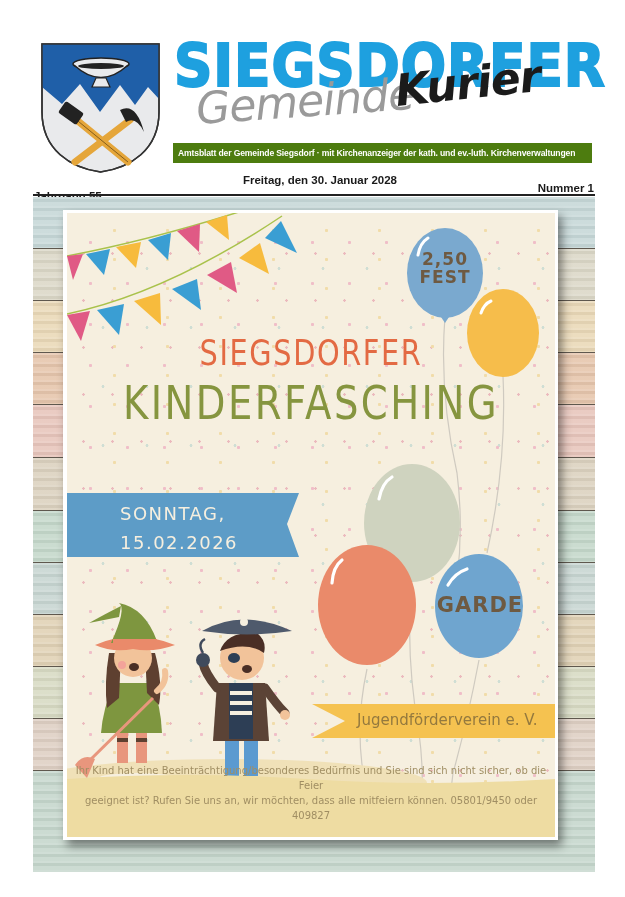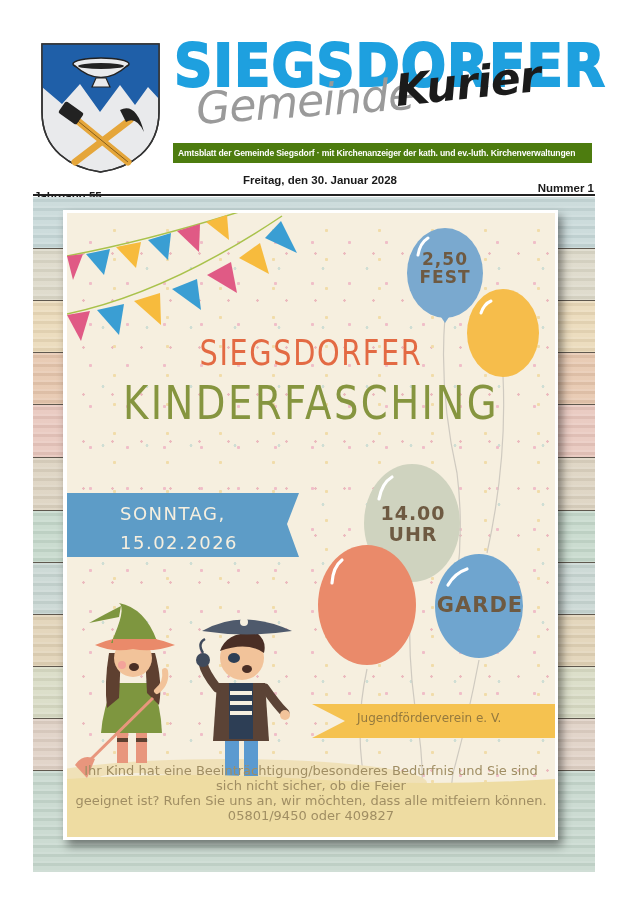--- a/index.html
+++ b/index.html
@@ -69,23 +69,23 @@
     font-family: "DejaVu Sans", sans-serif; font-size: 47px; color: #86953f;
     letter-spacing: 3px; transform: scaleX(0.82); line-height: 54px; }
 
   .date-ribbon-text { position: absolute; left: 16px; top: 286px; color: #f6efdf;
     font-family: "DejaVu Sans", sans-serif; font-size: 18px; line-height: 29px; letter-spacing: 1.5px; margin-left: 37px; }
 
   .balloon-text { position: absolute; font-family: "DejaVu Sans", sans-serif; font-weight: bold;
     color: #6e5a42; text-align: center; line-height: 21px; font-size: 19px; letter-spacing: 1px; }
 
   .verein-text { position: absolute; left: 290px; top: 498px; font-family: "DejaVu Sans", sans-serif;
-    font-size: 12px; color: #94793e; }
+    font-size: 15px; color: #94793e; }
   .footer-text { position: absolute; left: 8px; right: 8px; bottom: 14px; text-align: center;
-    font-family: "DejaVu Sans", sans-serif; font-size: 13px; line-height: 15px; color: #a08e63; }
+    font-family: "DejaVu Sans", sans-serif; font-size: 10px; line-height: 15px; color: #a08e63; }
 </style>
 </head>
 <body>
 
 <div class="crest">
   <svg width="121" height="132" viewBox="0 0 121 132">
     <path d="M2 2 H119 V70 C119 108 90 126 60.5 130 C31 126 2 108 2 70 Z" fill="#e9eaec" stroke="#333" stroke-width="1.5"></path>
     <path d="M2 2 H119 V57 L108 45 L95 63 L80 43 L60 70 L40 42 L22 62 L2 45 Z" fill="#1f5fa8"></path>
     <path d="M2 2 H119 V70 C119 108 90 126 60.5 130 C31 126 2 108 2 70 Z" fill="none" stroke="#333" stroke-width="1.5"></path>
 
@@ -240,24 +240,20 @@
     <div class="date-ribbon-text">
       <div>SONNTAG,</div>
       <div>15.02.2026</div>
     </div>
 
     <div class="balloon-text" style="left:340px;top:37px;width:76px;font-size:17px;line-height:18px;">
       <div>2,50</div>
       <div>FEST</div>
     </div>
 
-    <div class="balloon-text" style="left:298px;top:290px;width:96px;">
-      <div>14.00</div>
-      <div>UHR</div>
-    </div>
 
 
     <div class="balloon-text" style="left:368px;top:382px;width:90px;font-size:21px;">
       <div>GARDE</div>
     </div>
 
     <div class="verein-text">Jugendförderverein e. V.</div>
 
     <div class="footer-text">
       <div>Ihr Kind hat eine Beeinträchtigung/besonderes Bedürfnis und Sie sind sich nicht sicher, ob die Feier</div>

